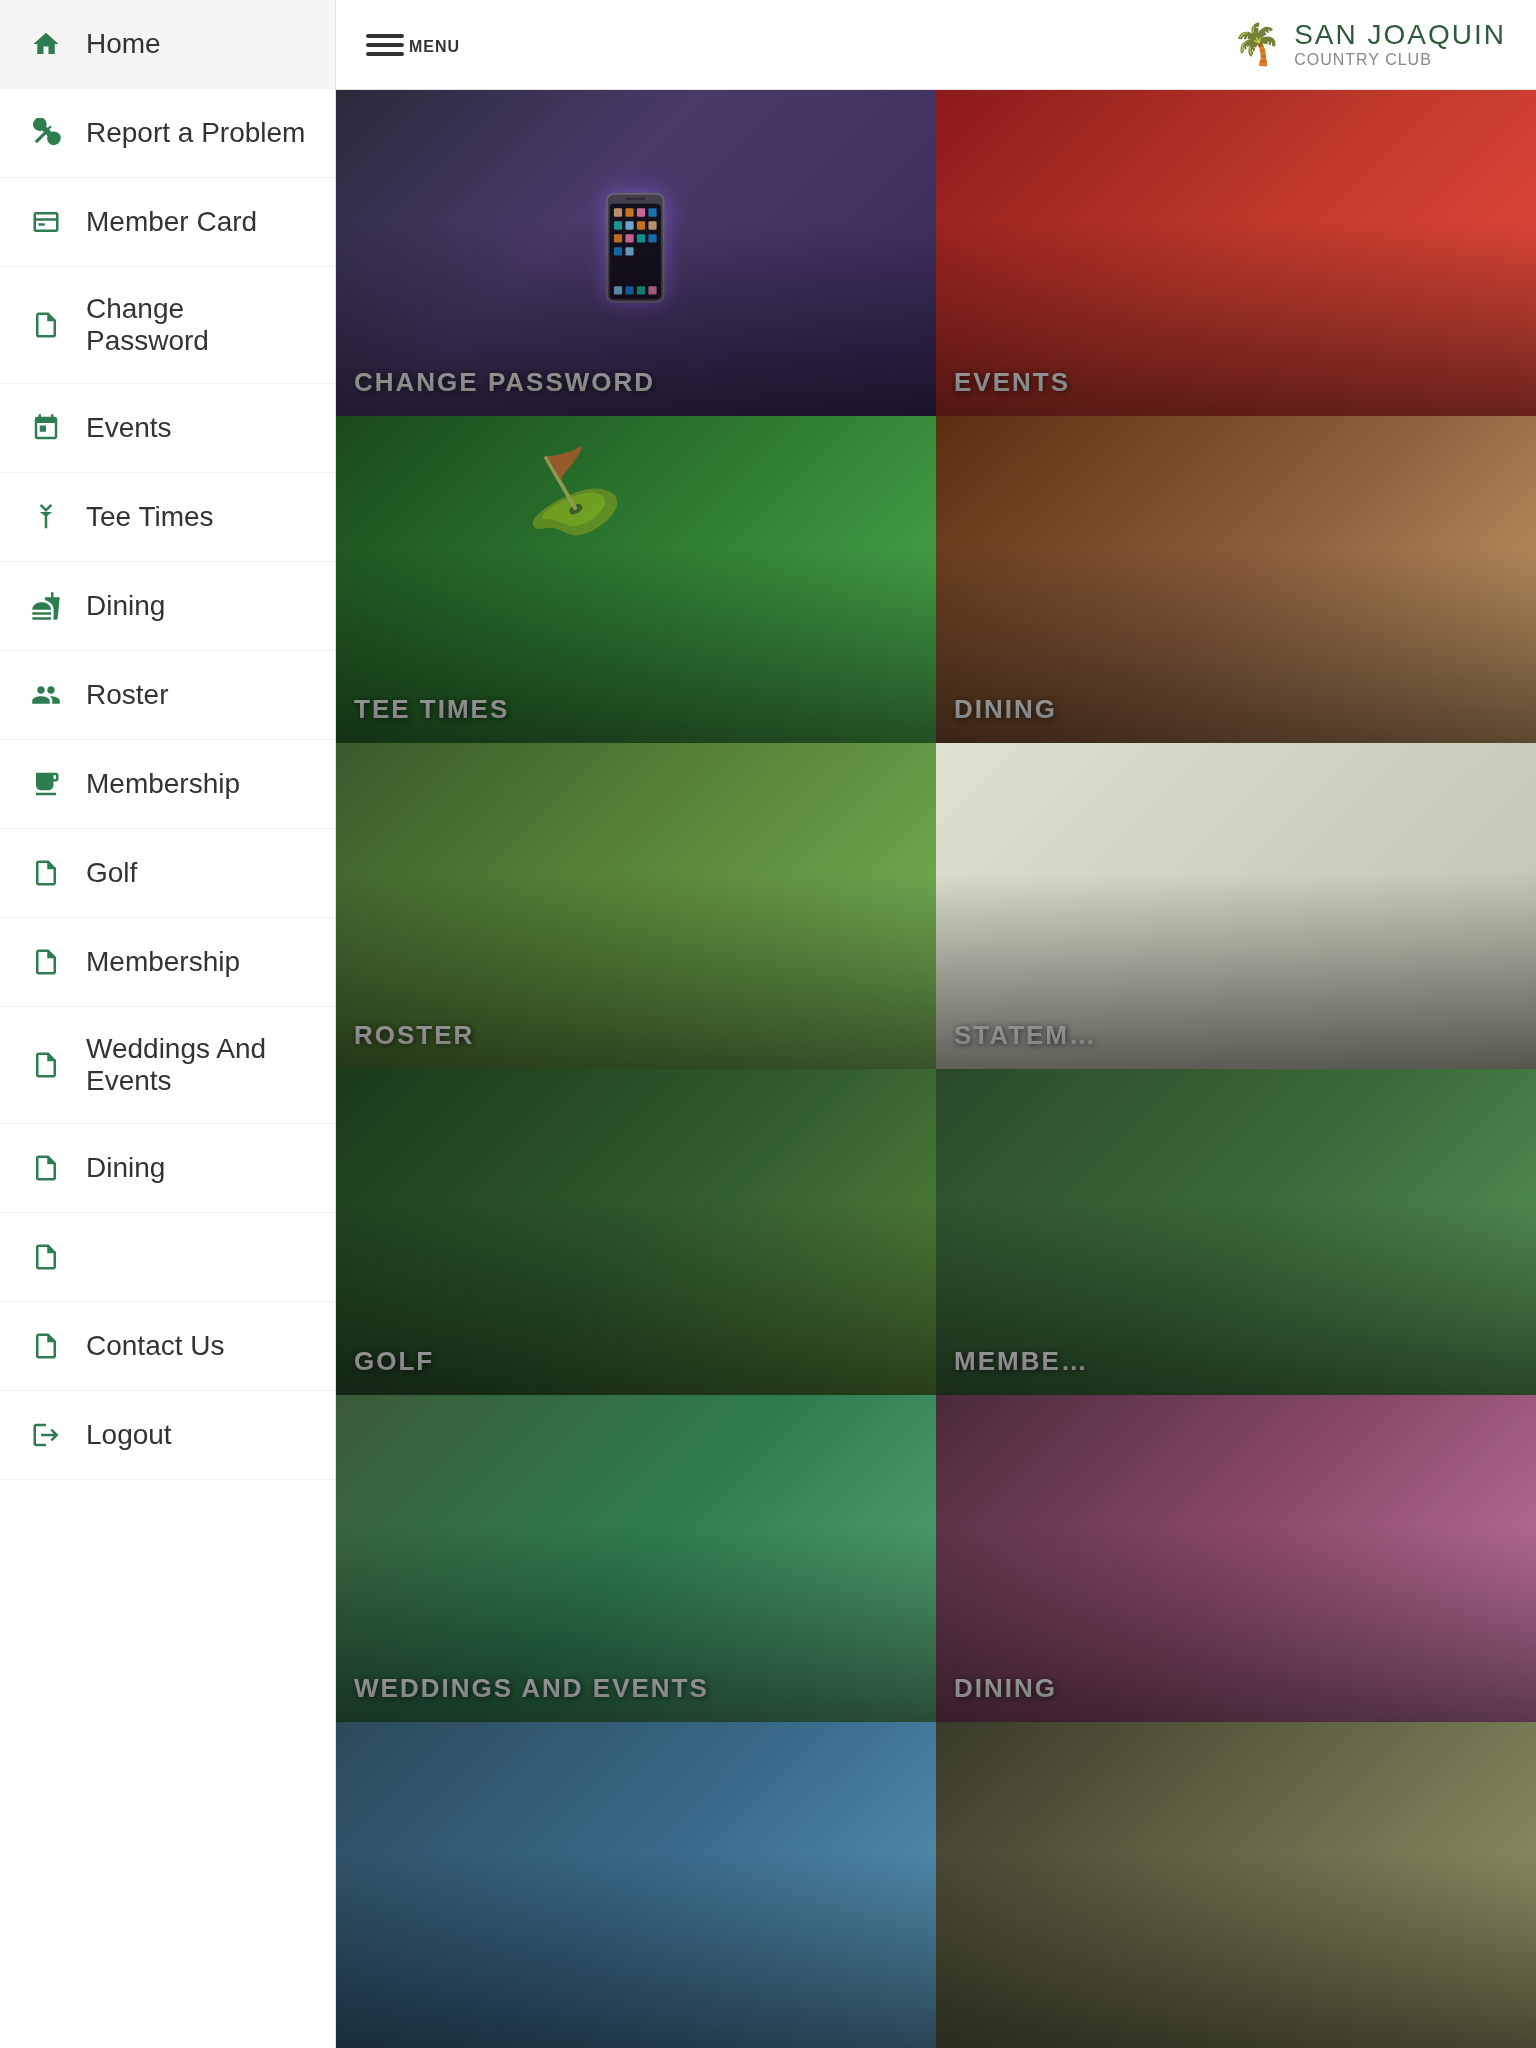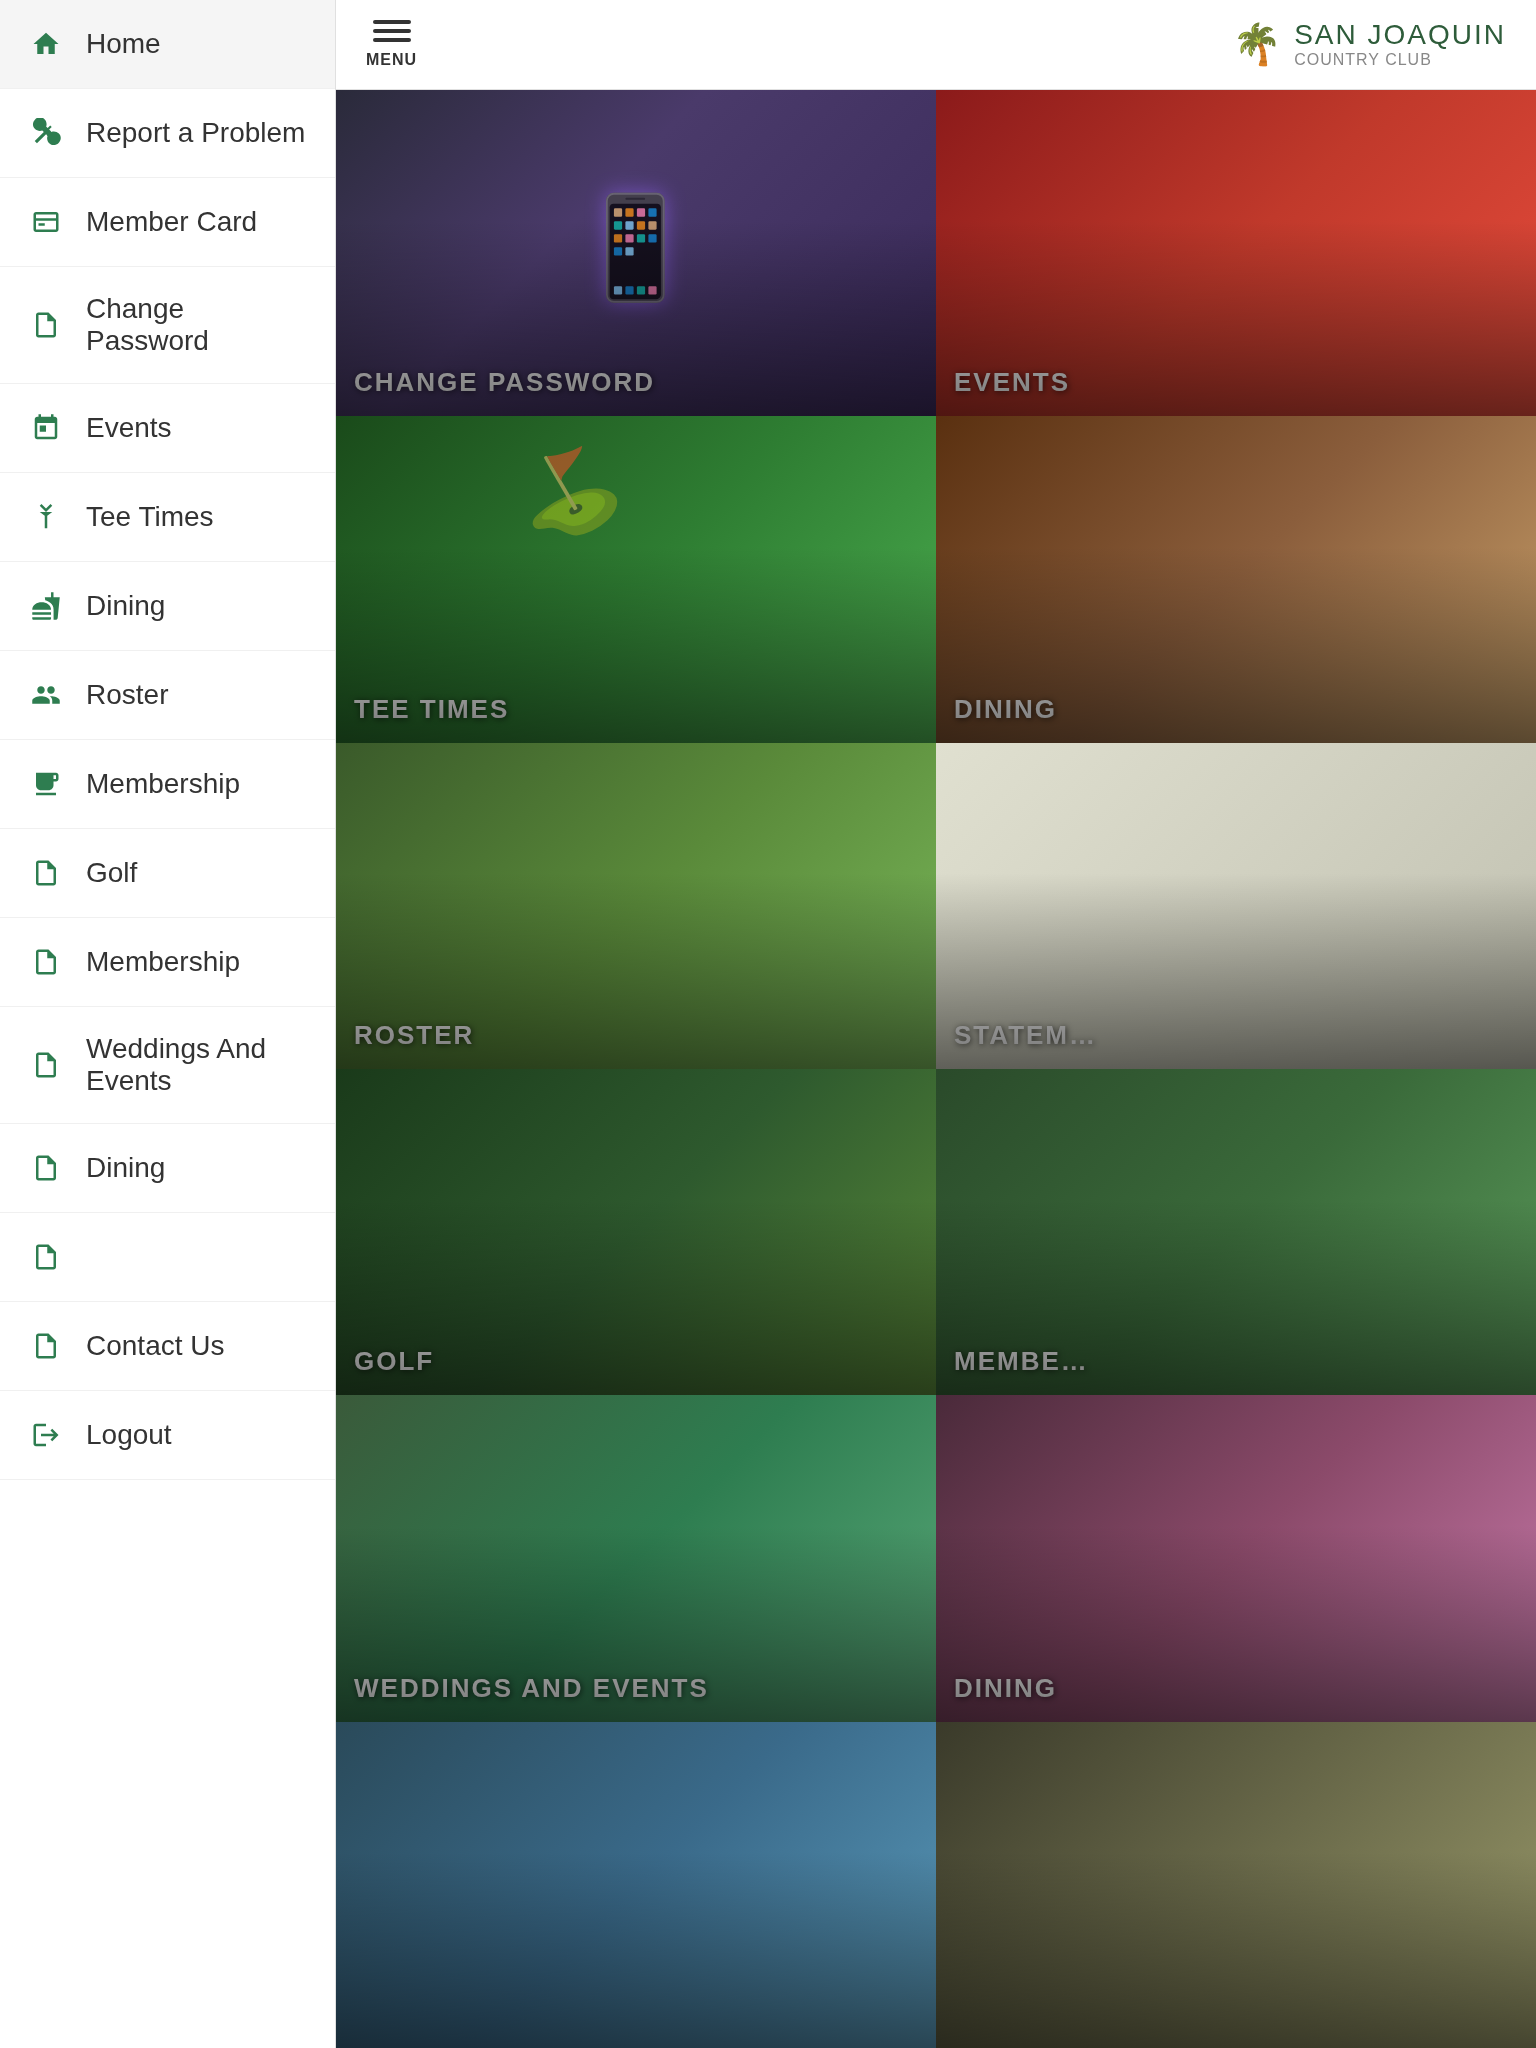--- a/index.html
+++ b/index.html
@@ -72,21 +72,20 @@
       background: #fff;
       border-bottom: 1px solid #e0e0e0;
       display: flex;
       align-items: center;
       justify-content: space-between;
       padding: 0 30px;
       flex-shrink: 0;
     }
     .menu-btn {
       display: flex;
-      flex-direction: column;
       gap: 5px;
       cursor: pointer;
       align-items: center;
     }
     .menu-btn-lines {
       display: flex;
       flex-direction: column;
       gap: 5px;
     }
     .menu-line {

